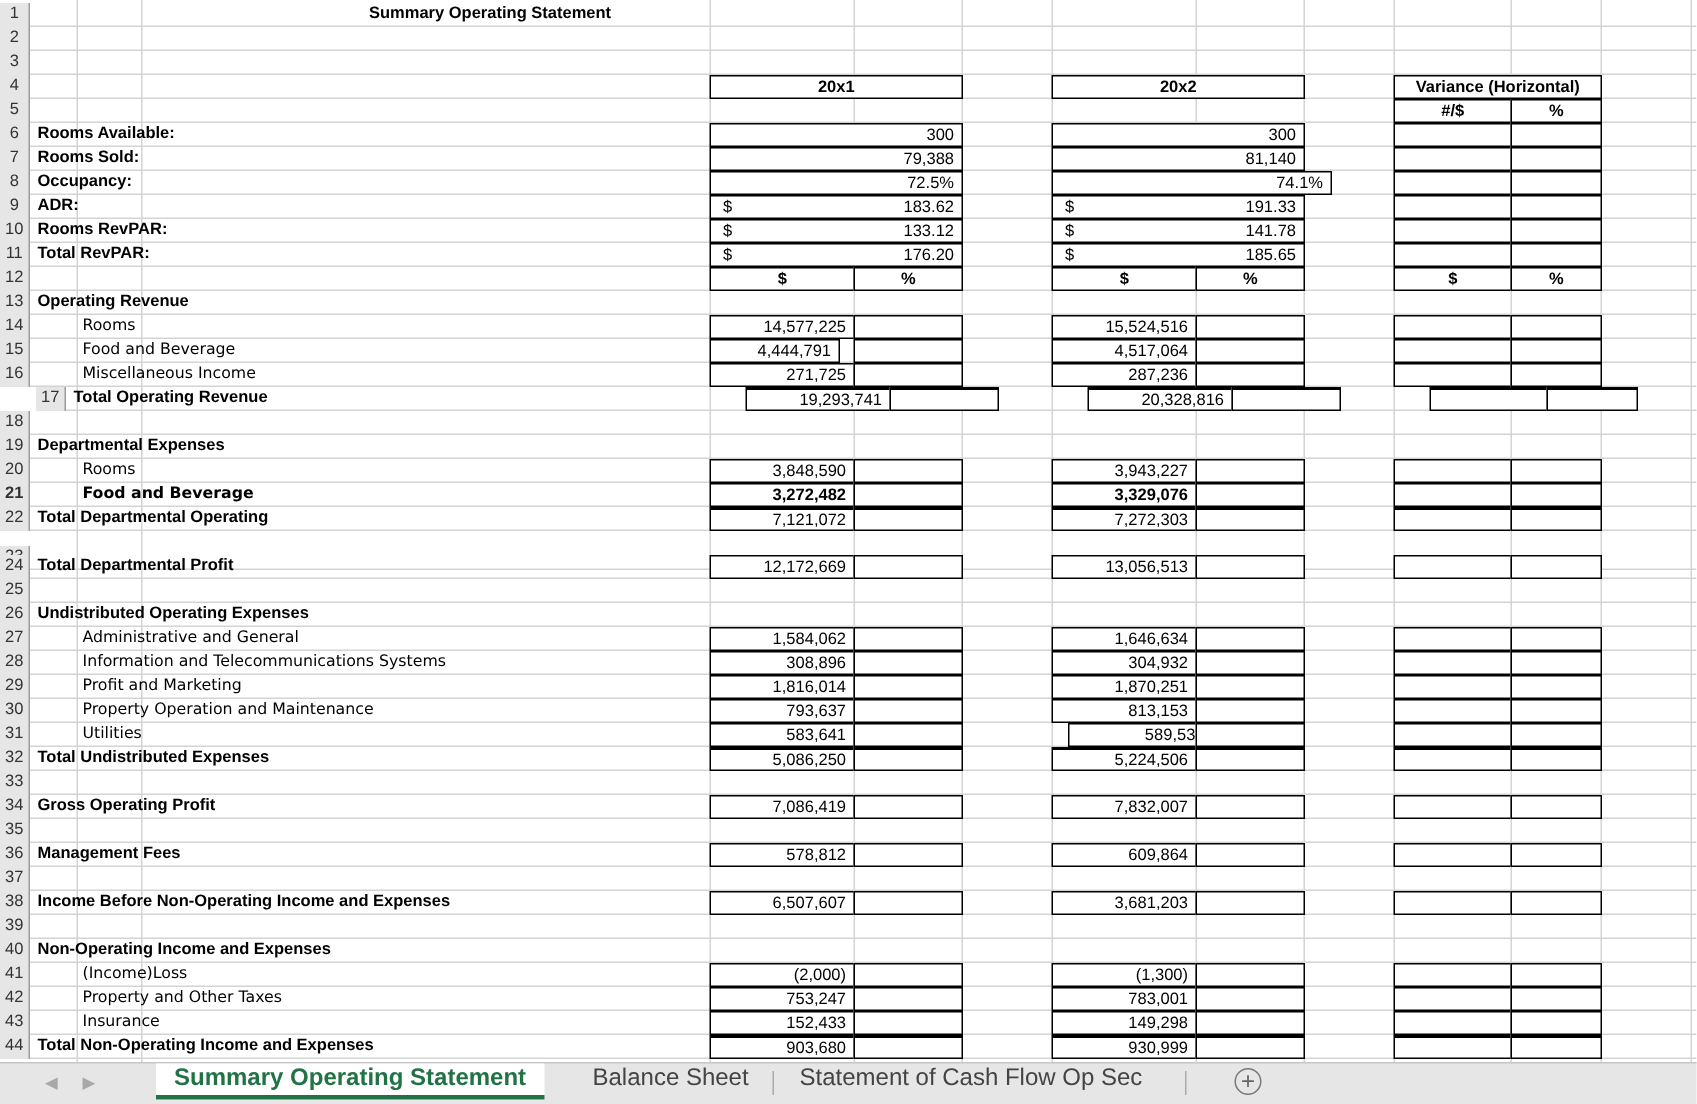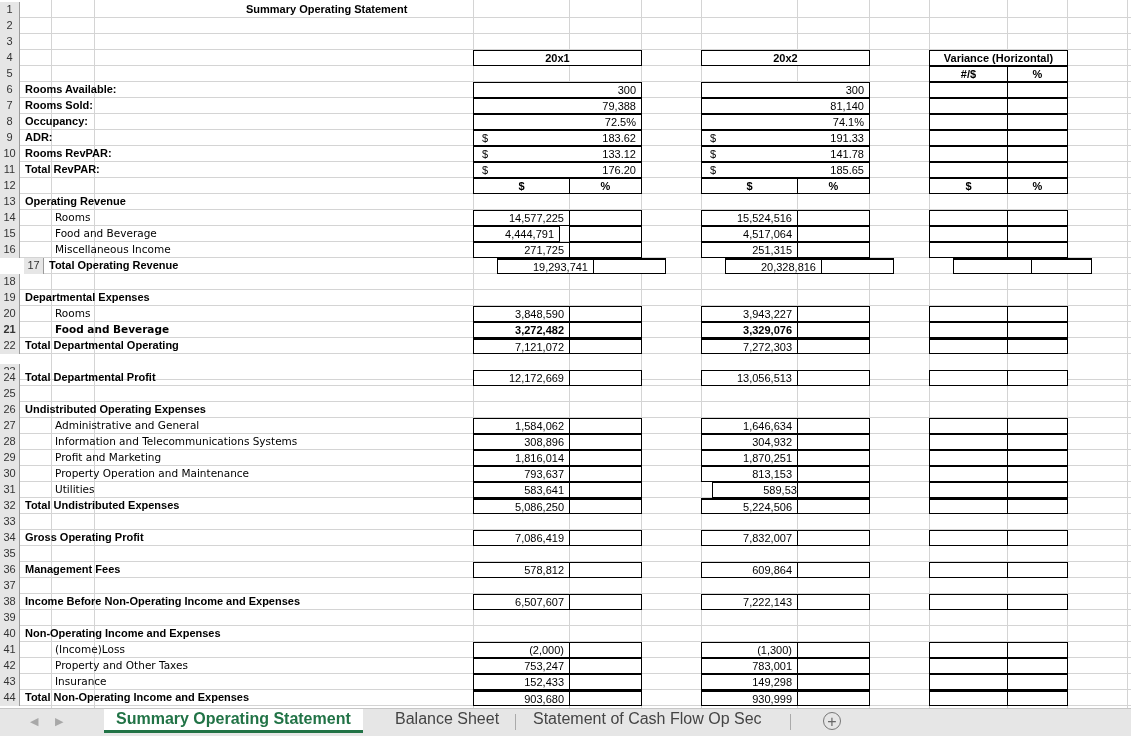--- a/index.html
+++ b/index.html
@@ -78,21 +78,21 @@
       <div class="label bold">Rooms Sold:</div>
       <div class="cell r" style="left: 473px; width: 169px;"><span>79,388</span></div>
       <div class="cell r" style="left: 701px; width: 169px;"><span>81,140</span></div>
       <div class="cell " style="left: 929px; width: 79px;"></div>
       <div class="cell " style="left: 1007px; width: 61px;"></div>
     </div>
     <div class="row" style="top: 114px;">
       <div class="rownum">8</div>
       <div class="label bold">Occupancy:</div>
       <div class="cell r" style="left: 473px; width: 169px;"><span>72.5%</span></div>
-      <div class="cell r" style="left: 701px; width: 169px;"><span>74.1%</span></div>
+      <div class="cell r" style="left: 701px; width: 187px;"><span>74.1%</span></div>
       <div class="cell " style="left: 929px; width: 79px;"></div>
       <div class="cell " style="left: 1007px; width: 61px;"></div>
     </div>
     <div class="row" style="top: 130px;">
       <div class="rownum">9</div>
       <div class="label bold">ADR:</div>
       <div class="cell r" style="left: 473px; width: 169px;"><div class="dollar" style="position: absolute;">$</div><span>183.62</span></div>
       <div class="cell r" style="left: 701px; width: 169px;"><div class="dollar" style="position: absolute;">$</div><span>191.33</span></div>
       <div class="cell " style="left: 929px; width: 79px;"></div>
       <div class="cell " style="left: 1007px; width: 61px;"></div>
@@ -144,21 +144,21 @@
       <div class="cell r" style="left: 701px; width: 97px;">4,517,064</div>
       <div class="cell " style="left: 797px; width: 73px;"></div>
       <div class="cell " style="left: 929px; width: 79px;"></div>
       <div class="cell " style="left: 1007px; width: 61px;"></div>
     </div>
     <div class="row" style="top: 242px;">
       <div class="rownum">16</div>
       <div class="label indent">Miscellaneous Income</div>
       <div class="cell r" style="left: 473px; width: 97px;">271,725</div>
       <div class="cell " style="left: 569px; width: 73px;"></div>
-      <div class="cell r" style="left: 701px; width: 97px;">251,315</div>
+      <div class="cell r" style="left: 701px; width: 97px;">287,236</div>
       <div class="cell " style="left: 797px; width: 73px;"></div>
       <div class="cell " style="left: 929px; width: 79px;"></div>
       <div class="cell " style="left: 1007px; width: 61px;"></div>
     </div>
     <div class="row" style="top: 258px; margin-left: 24px;">
       <div class="rownum">17</div>
       <div class="label bold">Total Operating Revenue</div>
       <div class="cell r bt" style="left: 473px; width: 97px;">19,293,741</div>
       <div class="cell bt" style="left: 569px; width: 73px;"></div>
       <div class="cell r bt" style="left: 701px; width: 97px;">20,328,816</div>
@@ -310,21 +310,21 @@
       <div class="cell " style="left: 1007px; width: 61px;"></div>
     </div>
     <div class="row" style="top: 578px;">
       <div class="rownum">37</div>
     </div>
     <div class="row" style="top: 594px;">
       <div class="rownum">38</div>
       <div class="label bold">Income Before Non-Operating Income and Expenses</div>
       <div class="cell r" style="left: 473px; width: 97px;">6,507,607</div>
       <div class="cell " style="left: 569px; width: 73px;"></div>
-      <div class="cell r" style="left: 701px; width: 97px;">7,222,143</div>
+      <div class="cell r" style="left: 701px; width: 97px;">3,681,203</div>
       <div class="cell " style="left: 797px; width: 73px;"></div>
       <div class="cell " style="left: 929px; width: 79px;"></div>
       <div class="cell " style="left: 1007px; width: 61px;"></div>
     </div>
     <div class="row" style="top: 610px;">
       <div class="rownum">39</div>
     </div>
     <div class="row" style="top: 626px;">
       <div class="rownum">40</div>
       <div class="label bold">Non-Operating Income and Expenses</div>

